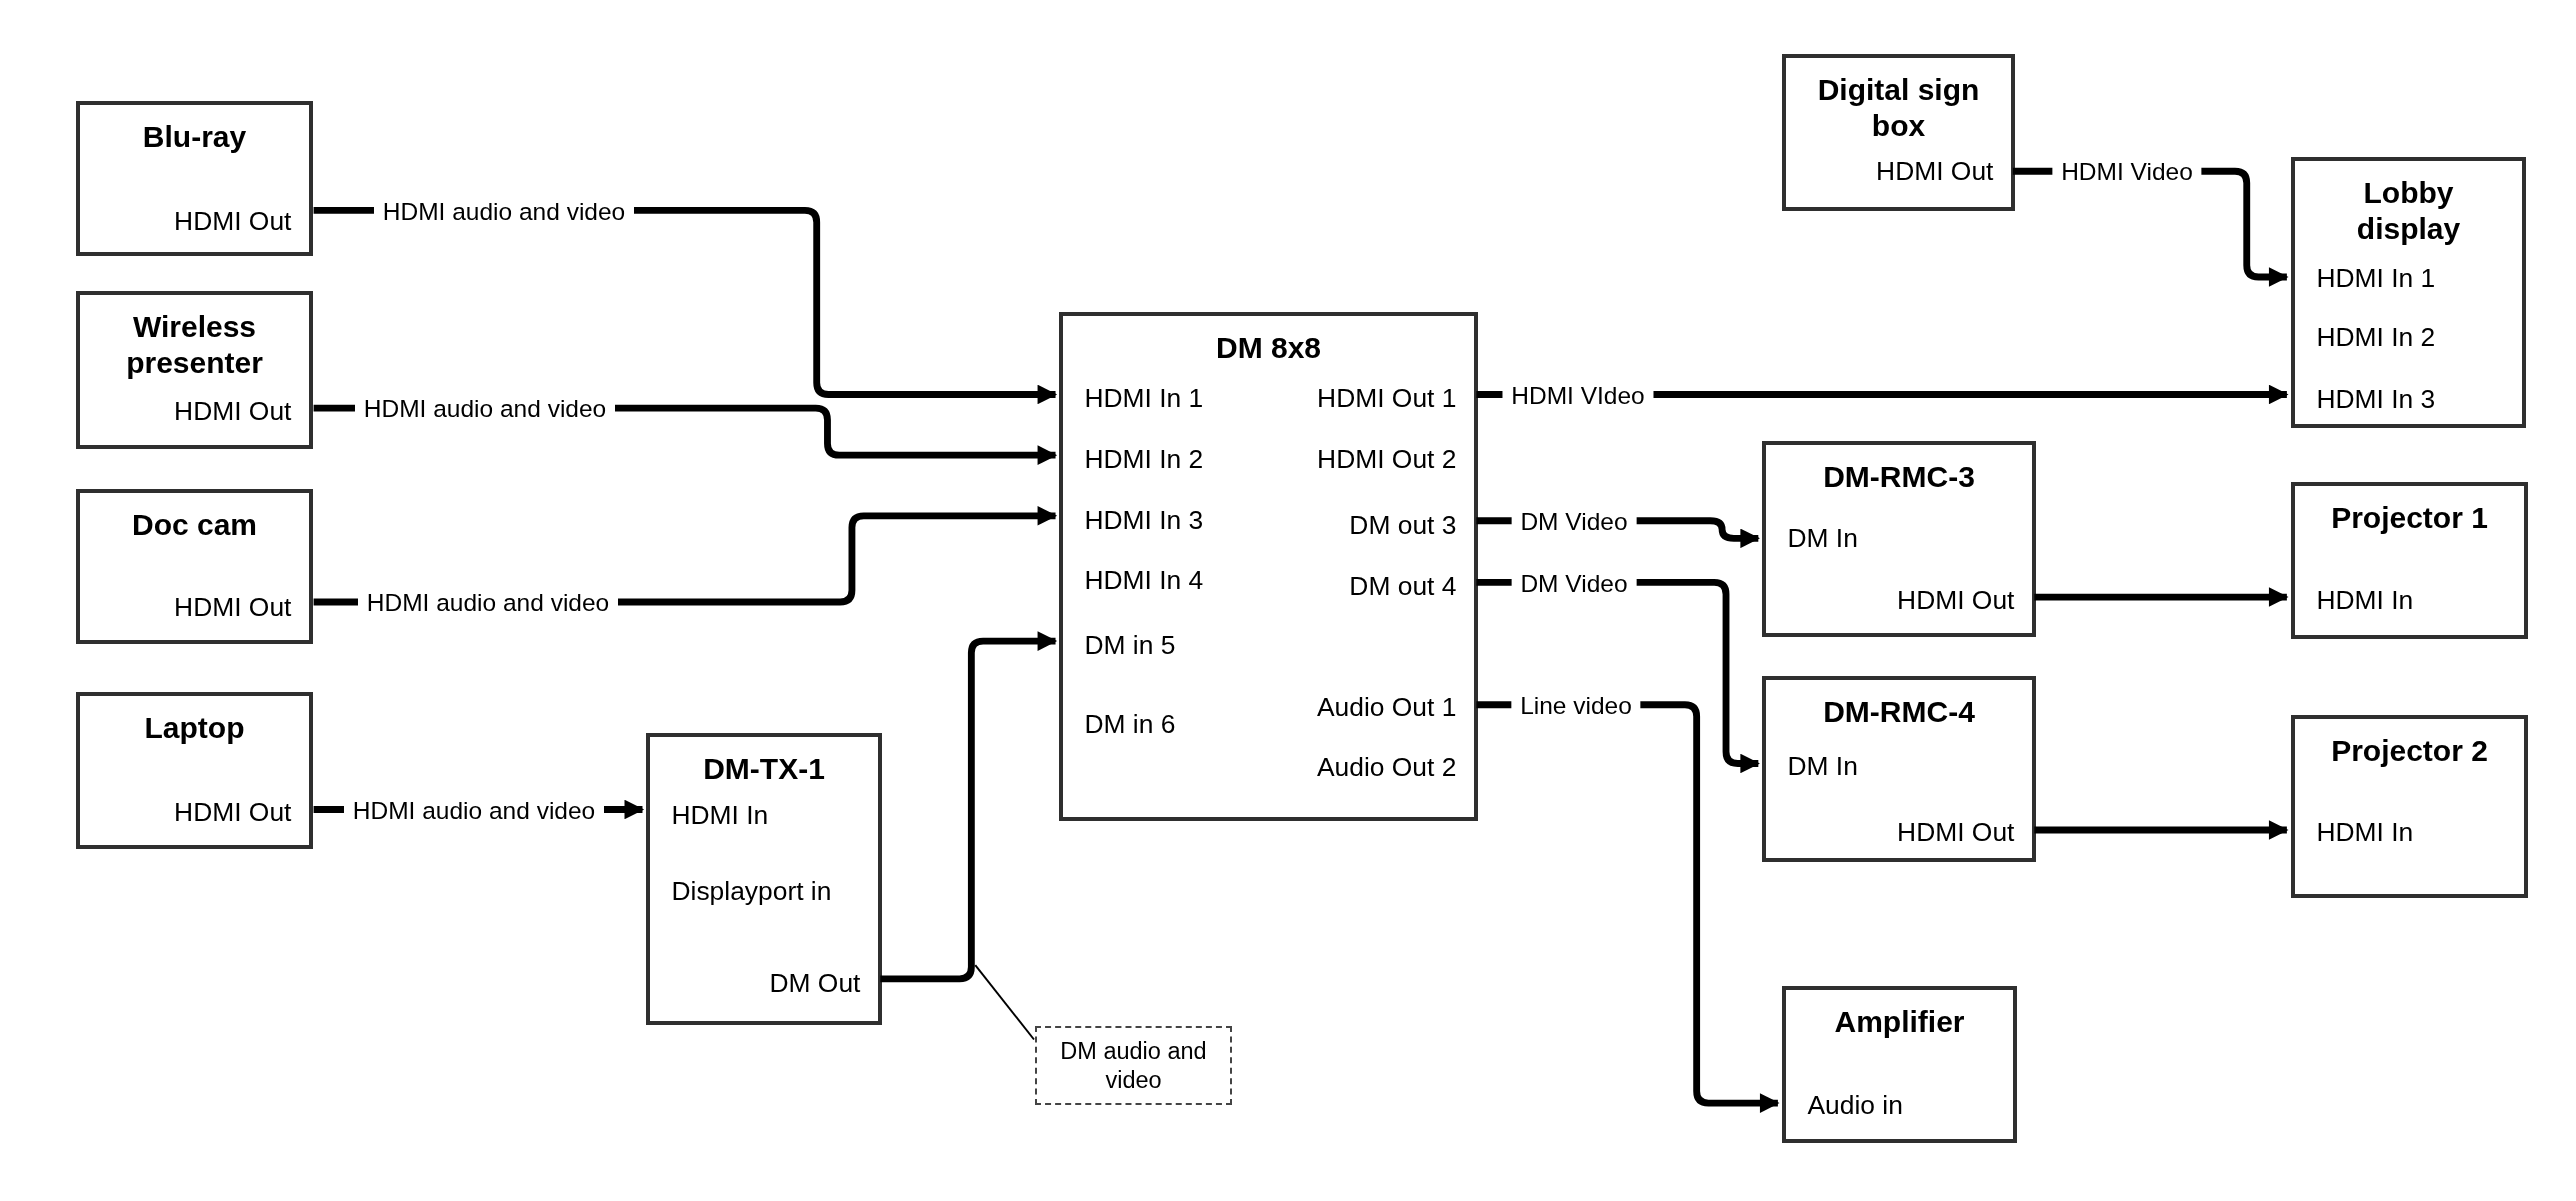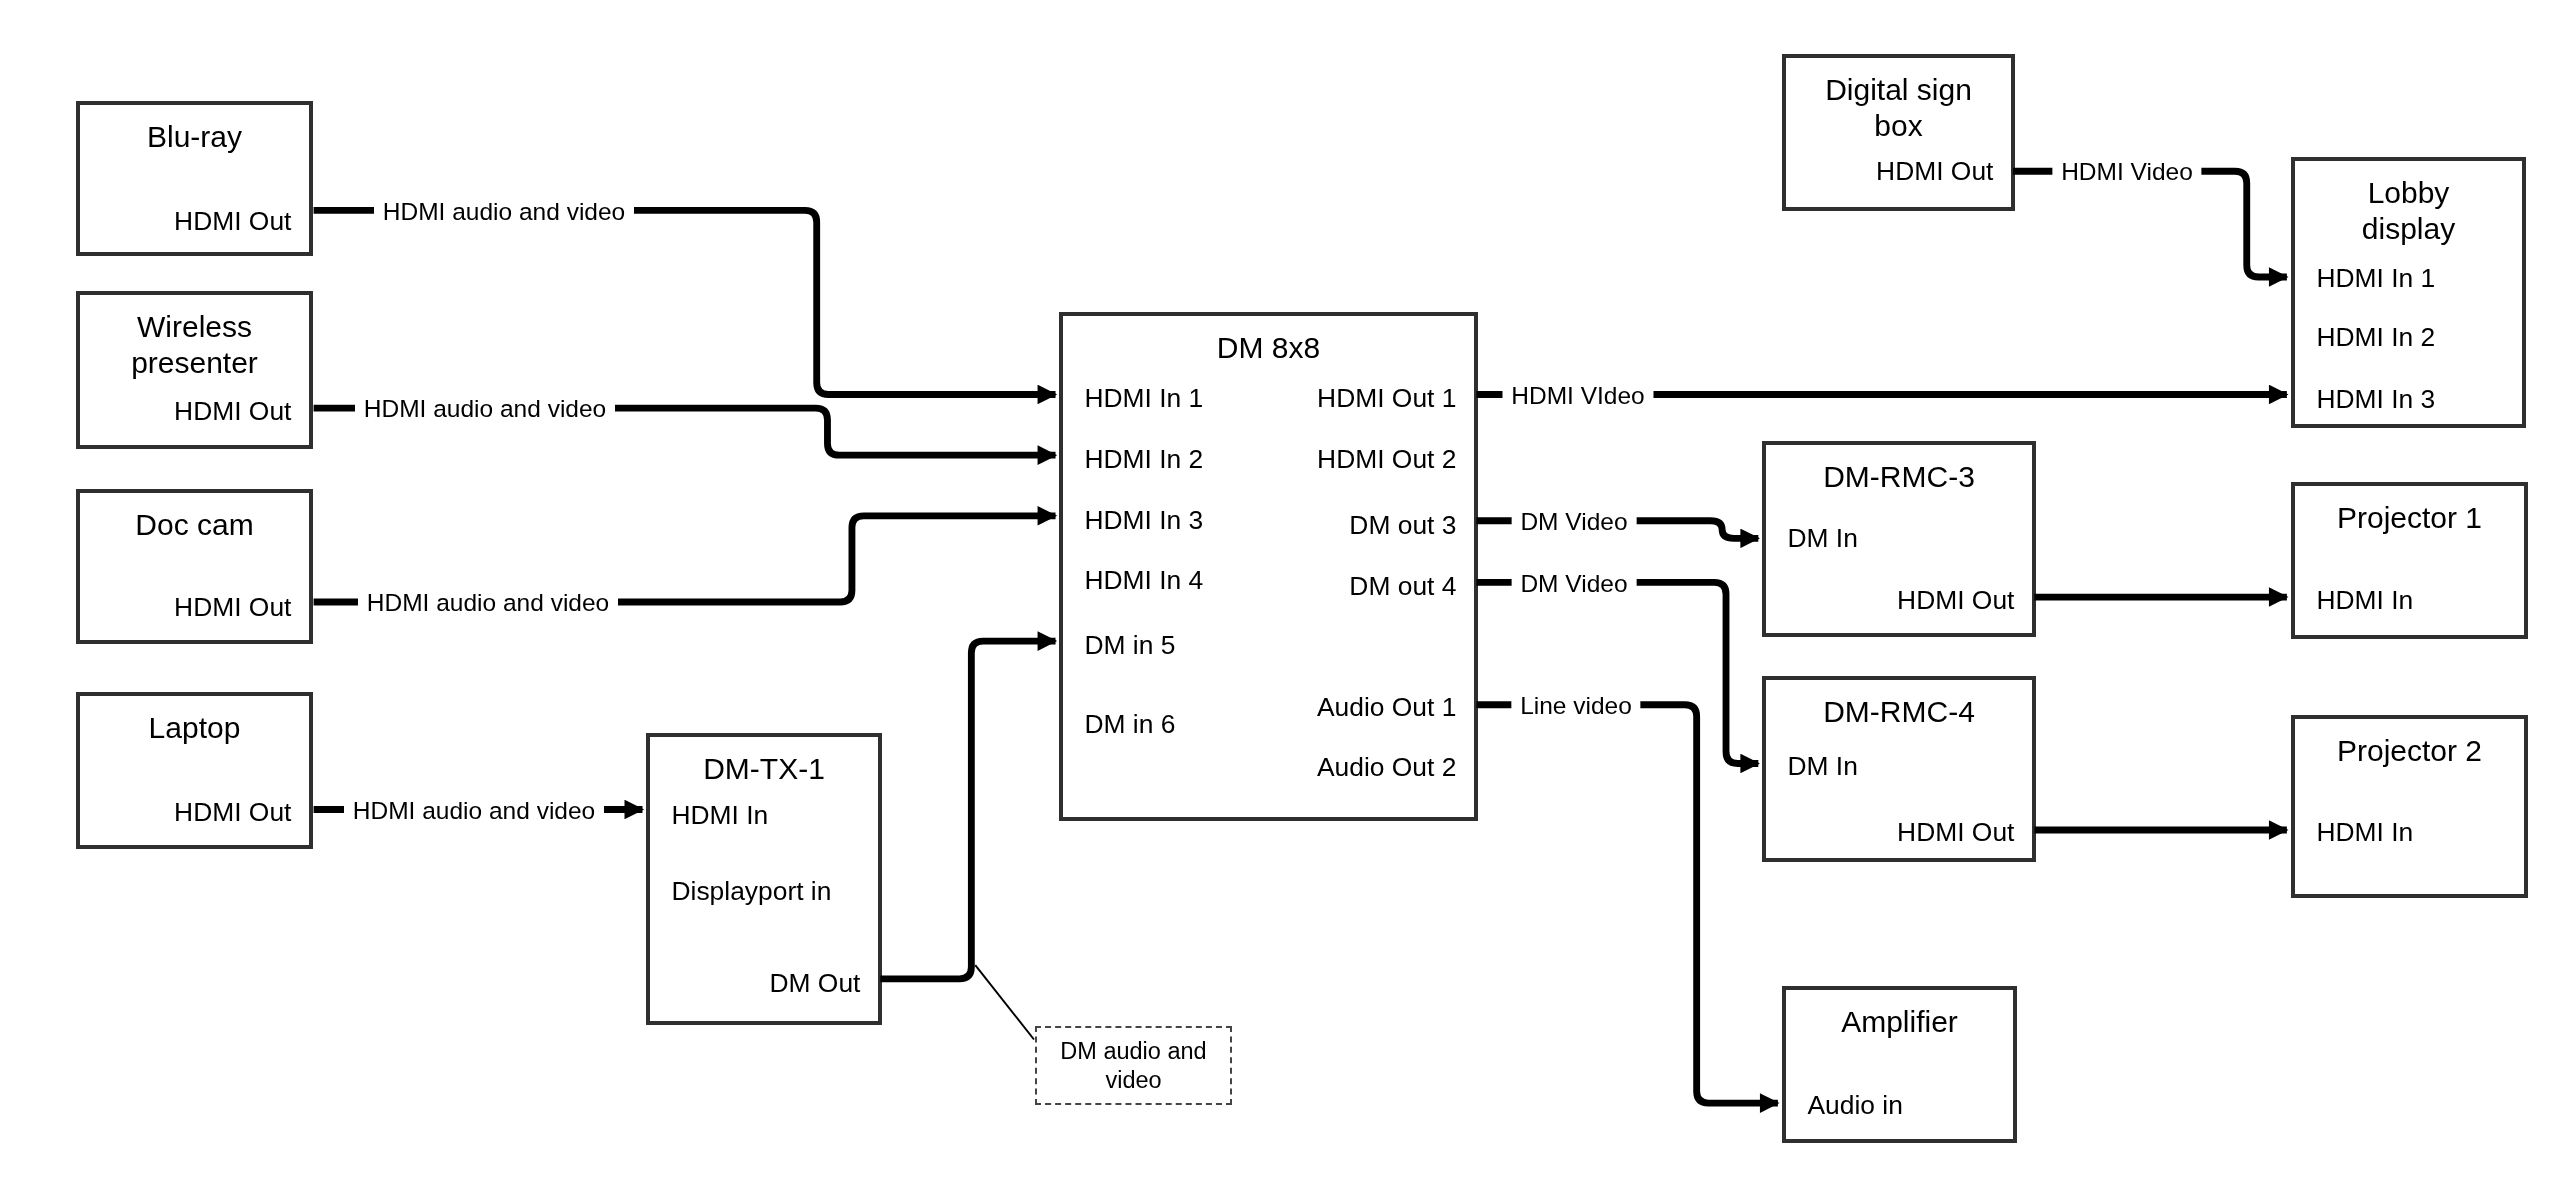--- a/index.html
+++ b/index.html
@@ -23,21 +23,21 @@
   .box {
     position: absolute;
     background: var(--bg);
     border: 4.9px solid var(--border);
     z-index: 2;
   }
   .box-title {
     width: 100%;
     padding-top: 13.7px;
     text-align: center;
-    font-weight: normal;
+    font-weight: bold;
     font-size: 30px;
     line-height: 36px;
     white-space: pre-line;
   }
   .port {
     position: absolute;
     font-size: 26.4px;
     line-height: 26.4px;
     white-space: nowrap;
     transform: translateY(-50%);

